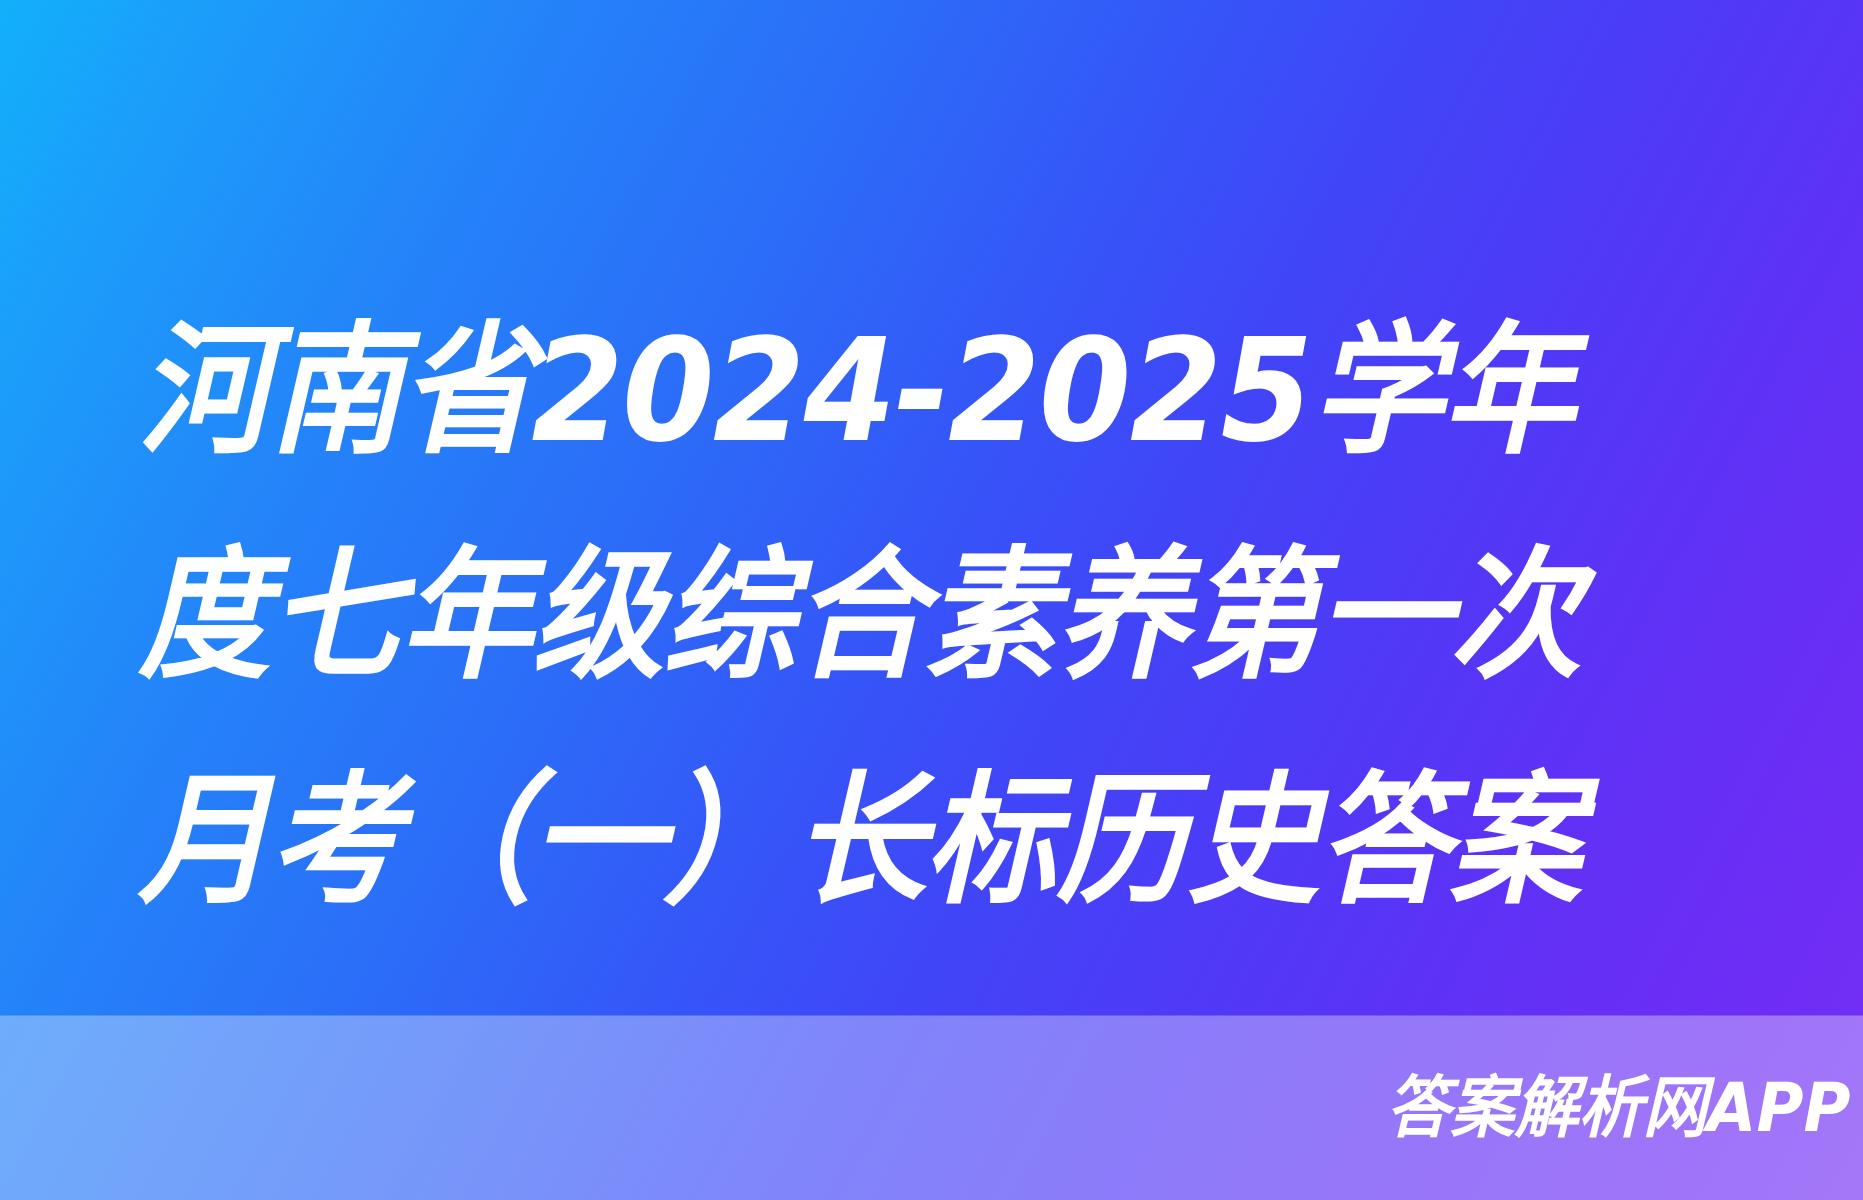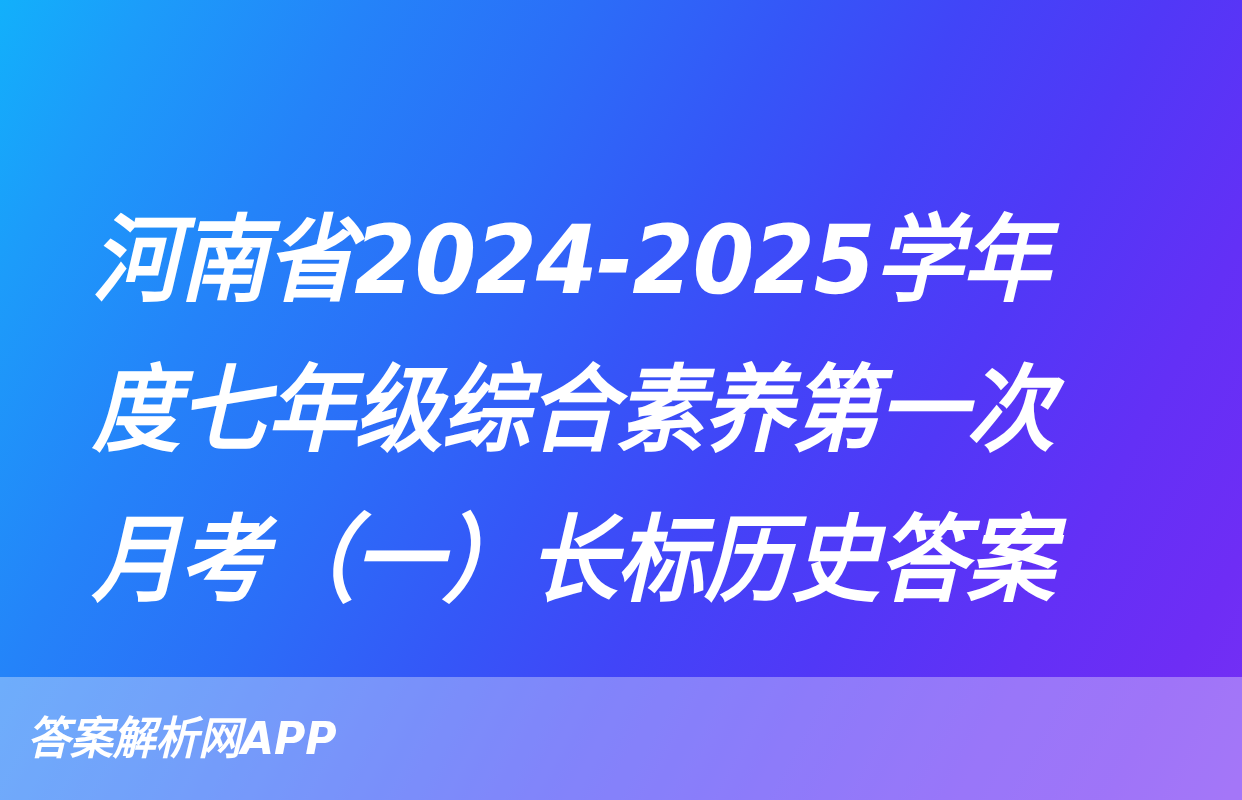--- a/index.html
+++ b/index.html
@@ -63,21 +63,21 @@
   .bottom-band {
     position: absolute;
     left: 0;
     right: 0;
     top: 677px;
     height: 123px;
     background: rgba(255, 255, 255, 0.34);
     z-index: 4;
     display: flex;
     align-items: center;
-    justify-content: flex-start;
+    justify-content: flex-end;
     padding-left: 19px;
   }
 
   .watermark {
     color: #ffffff;
     font-family: "DejaVu Sans", "Liberation Sans", sans-serif;
     font-size: 45px;
     font-weight: 700;
     font-style: italic;
     letter-spacing: 0px;

